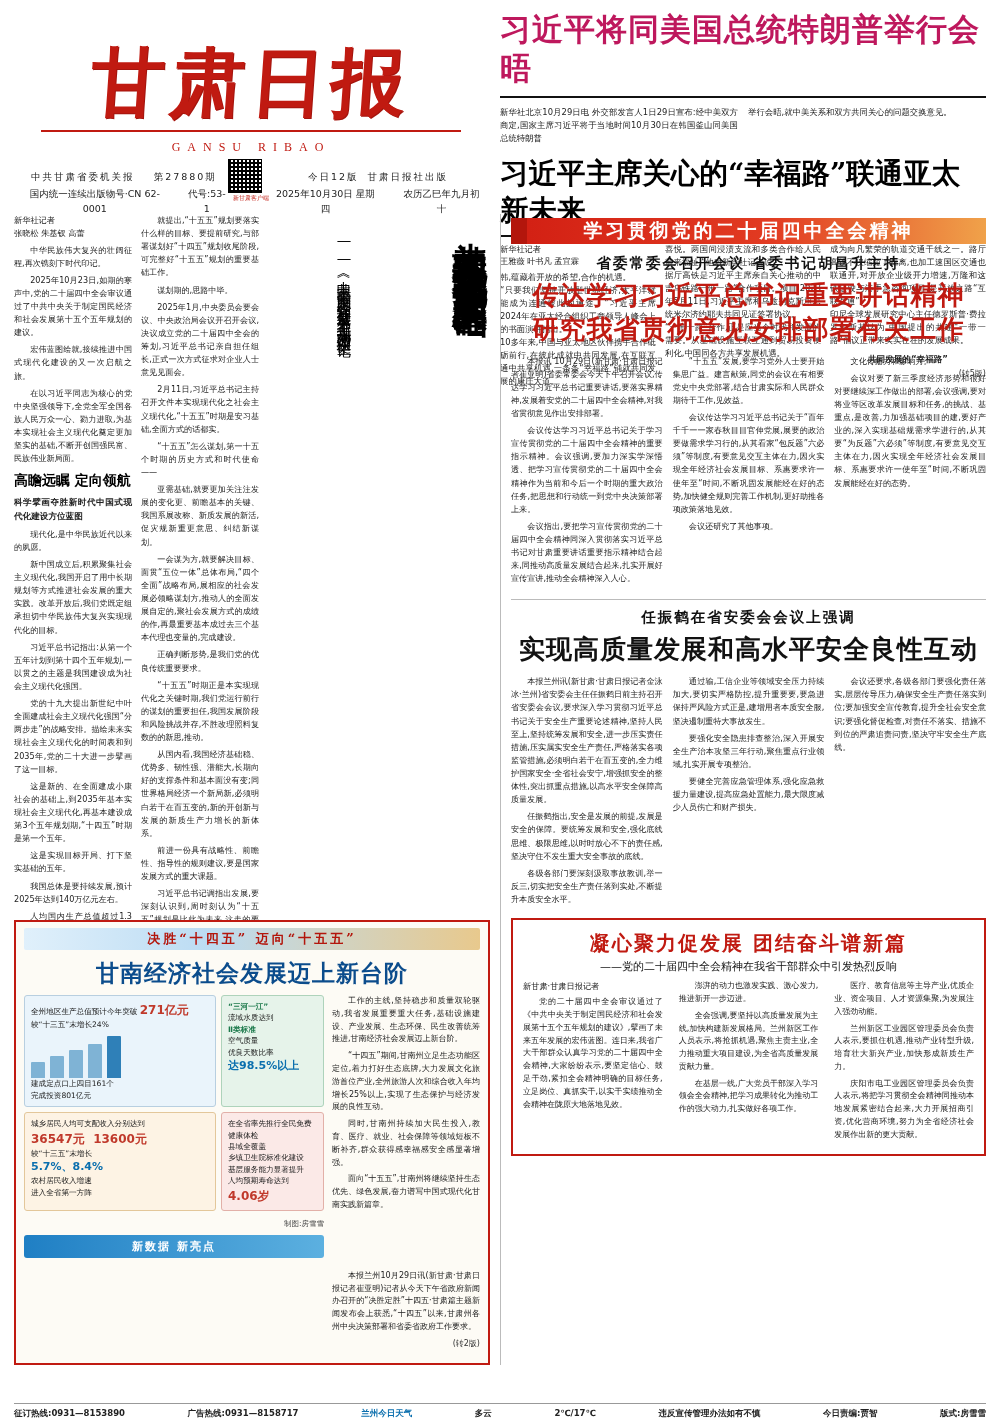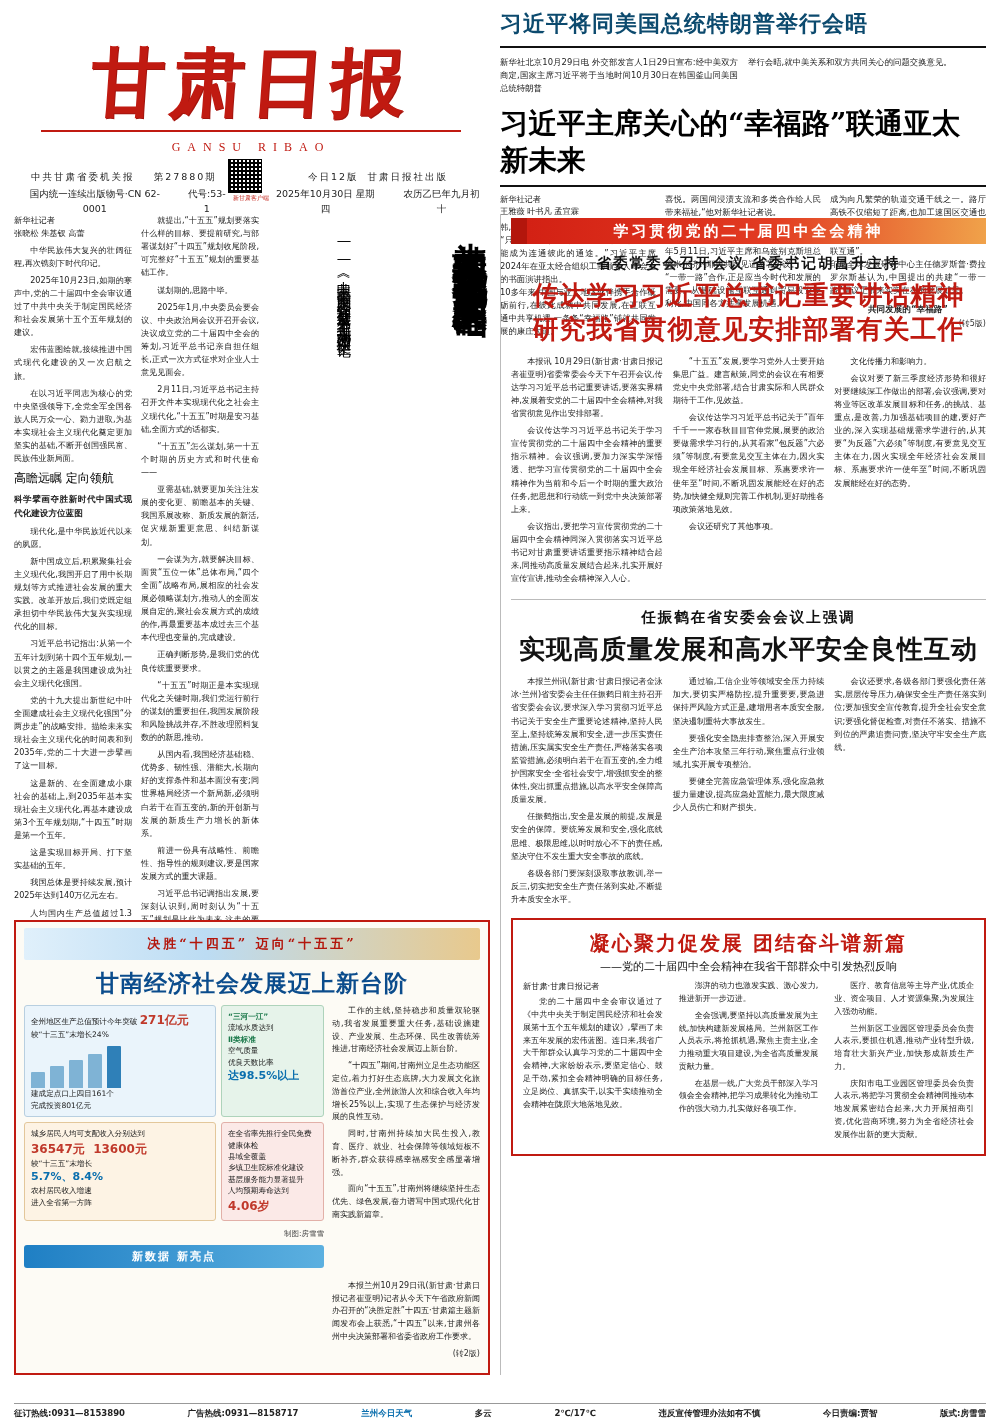--- a/index.html
+++ b/index.html
@@ -84,25 +84,25 @@
   }
   .qr-label { font-size: 6px; text-align: center; color:#c01a11; margin-top:1px;}
 
   .masthead-right {
     width: 498px;
     padding-left: 12px;
     border-left: 0;
   }
   .lead-head1 {
     font-family: "DejaVu Serif", "Liberation Serif", serif;
-    font-size: 22px;
+    font-size: 31px;
     font-weight: 700;
     letter-spacing: 1px;
     line-height: 1.25;
-    color: #0c4a6e;
+    color: #be185d;
   }
   .lead-rule { height: 2px; background: #111; margin: 8px 0 8px 0;}
   .lead-body {
     display: flex; gap: 10px;
     font-size: 8.4px; line-height: 1.55; color: #222;
     text-align: justify;
   }
   .lead-body > div { flex: 1; }
   .lead-head2 {
     font-family: "DejaVu Serif", "Liberation Serif", serif;
@@ -160,43 +160,43 @@
   .tcol {
     font-size: 8.1px;
     line-height: 1.62;
     text-align: justify;
     color: #222;
     width: 118px;
   }
   .tcol p { margin: 0 0 4px 0; text-indent: 2em;}
   .byline { text-align: left; font-size: 8.2px; margin-bottom: 3px; color:#222;}
   .subhead {
-    font-weight: 400;
-    font-size: 12px;
+    font-weight: 700;
+    font-size: 14px;
     text-indent: 0 !important;
     margin: 5px 0 3px 0;
     color: #000;
   }
   .subhead2 {
     font-weight: 700;
     font-size: 8.6px;
     text-indent: 0 !important;
     margin: 4px 0 2px 0;
   }
   .src-right { text-align: right; font-size: 8px; color: #333; margin-top: 2px;}
 
   
   .red-banner {
     height: 26px;
     margin: 4px 0 10px 0;
     background: linear-gradient(90deg,#d21f13 0%, #e23b22 55%, #f0a24a 100%);
     color: #fff;
     font-family: "DejaVu Serif", "Liberation Serif", serif;
     font-weight: 700;
-    font-size: 15px;
+    font-size: 19px;
     letter-spacing: 3px;
     display: flex; align-items: center; justify-content: center;
     position: relative;
     clip-path: polygon(0 0, 100% 0, 100% 100%, 0 100%);
     text-align: right;
   }
   .red-banner::before{
     content:"";
     position:absolute; left:0; top:0; width:16px; height:100%;
     background:#b3160c;
@@ -232,21 +232,21 @@
 
   
   .feature {
     border: 2px solid #c01a11;
     margin-top: 6px;
     padding: 6px 8px 8px 8px;
     background: #fdfbf5;
     position: relative;
   }
   .feature-ribbon {
-    height: 32px;
+    height: 22px;
     background: linear-gradient(90deg,#e0f0fb 0%, #bcdcf3 40%, #e8c98d 100%);
     display: flex; align-items: center; justify-content: center;
     color: #b3160c; font-weight: 700; font-size: 13px; letter-spacing: 3px;
     font-family: "DejaVu Serif","Liberation Serif",serif;
     border-radius: 2px;
   }
   .feature-title {
     font-family: "DejaVu Serif","Liberation Serif",serif;
     font-size: 23px; font-weight: 700; color: #0b4c8c;
     text-align: center; margin: 8px 0 6px 0; letter-spacing: 1px;

